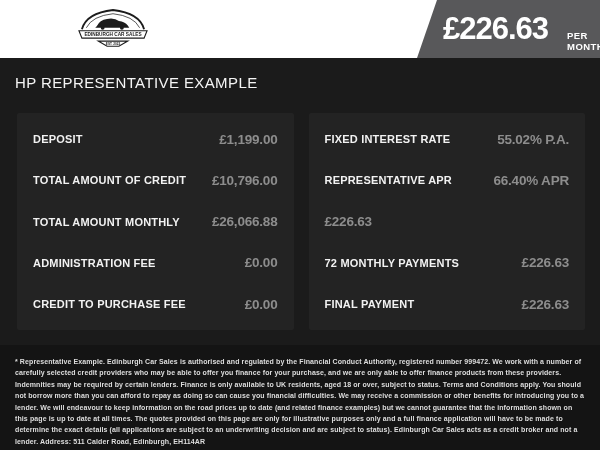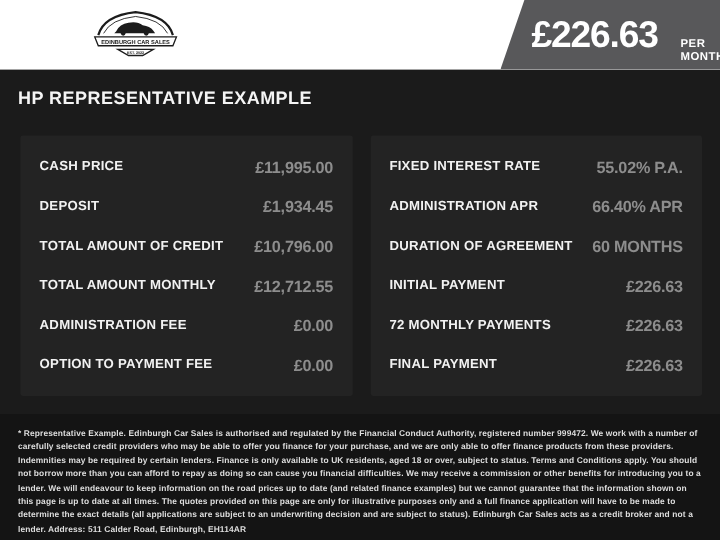--- a/index.html
+++ b/index.html
@@ -28,21 +28,21 @@
     color:#ffffff;font-size:31px;font-weight:bold;letter-spacing:-1px;
     line-height:58px;
   }
   .price-suffix{
     color:#ffffff;font-size:9.5px;font-weight:bold;letter-spacing:.4px;
     margin-left:19px;
   }
   
   .page-title{
     position:absolute;left:15px;top:74px;margin:0;
-    color:#f5f5f5;font-size:15px;font-weight:bold;letter-spacing:.4px;
+    color:#f5f5f5;font-size:15px;font-weight:normal;letter-spacing:.4px;
   }
   
   .panels{
     position:absolute;left:17px;top:113px;width:568px;height:217px;
     display:flex;gap:15px;
   }
   .panel{
     flex:1;background:#232323;border-radius:2px;
     padding:15px 16px;box-sizing:border-box;
     display:flex;flex-direction:column;justify-content:space-between;
@@ -92,60 +92,51 @@
     <span class="price-big">£226.63</span>
     <span class="price-suffix">PER MONTH*</span>
   </div>
 </div>
 
 <h1 class="page-title">HP REPRESENTATIVE EXAMPLE</h1>
 
 <div class="panels">
   <div class="panel">
     <div class="frow">
-      <span class="flabel">CASH PRICE</span>
-      <span class="fvalue">£11,995.00</span>
-    </div>
-    <div class="frow">
       <span class="flabel">DEPOSIT</span>
-      <span class="fvalue">£1,934.45</span>
+      <span class="fvalue">£1,199.00</span>
     </div>
     <div class="frow">
       <span class="flabel">TOTAL AMOUNT OF CREDIT</span>
       <span class="fvalue">£10,796.00</span>
     </div>
     <div class="frow">
       <span class="flabel">TOTAL AMOUNT MONTHLY</span>
-      <span class="fvalue">£12,712.55</span>
+      <span class="fvalue">£26,066.88</span>
     </div>
     <div class="frow">
       <span class="flabel">ADMINISTRATION FEE</span>
       <span class="fvalue">£0.00</span>
     </div>
     <div class="frow">
-      <span class="flabel">OPTION TO PAYMENT FEE</span>
+      <span class="flabel">CREDIT TO PURCHASE FEE</span>
       <span class="fvalue">£0.00</span>
     </div>
   </div>
 
   <div class="panel">
     <div class="frow">
       <span class="flabel">FIXED INTEREST RATE</span>
       <span class="fvalue">55.02% P.A.</span>
     </div>
     <div class="frow">
-      <span class="flabel">ADMINISTRATION APR</span>
+      <span class="flabel">REPRESENTATIVE APR</span>
       <span class="fvalue">66.40% APR</span>
     </div>
     <div class="frow">
-      <span class="flabel">DURATION OF AGREEMENT</span>
-      <span class="fvalue">60 MONTHS</span>
-    </div>
-    <div class="frow">
-      <span class="flabel">INITIAL PAYMENT</span>
       <span class="fvalue">£226.63</span>
     </div>
     <div class="frow">
       <span class="flabel">72 MONTHLY PAYMENTS</span>
       <span class="fvalue">£226.63</span>
     </div>
     <div class="frow">
       <span class="flabel">FINAL PAYMENT</span>
       <span class="fvalue">£226.63</span>
     </div>

